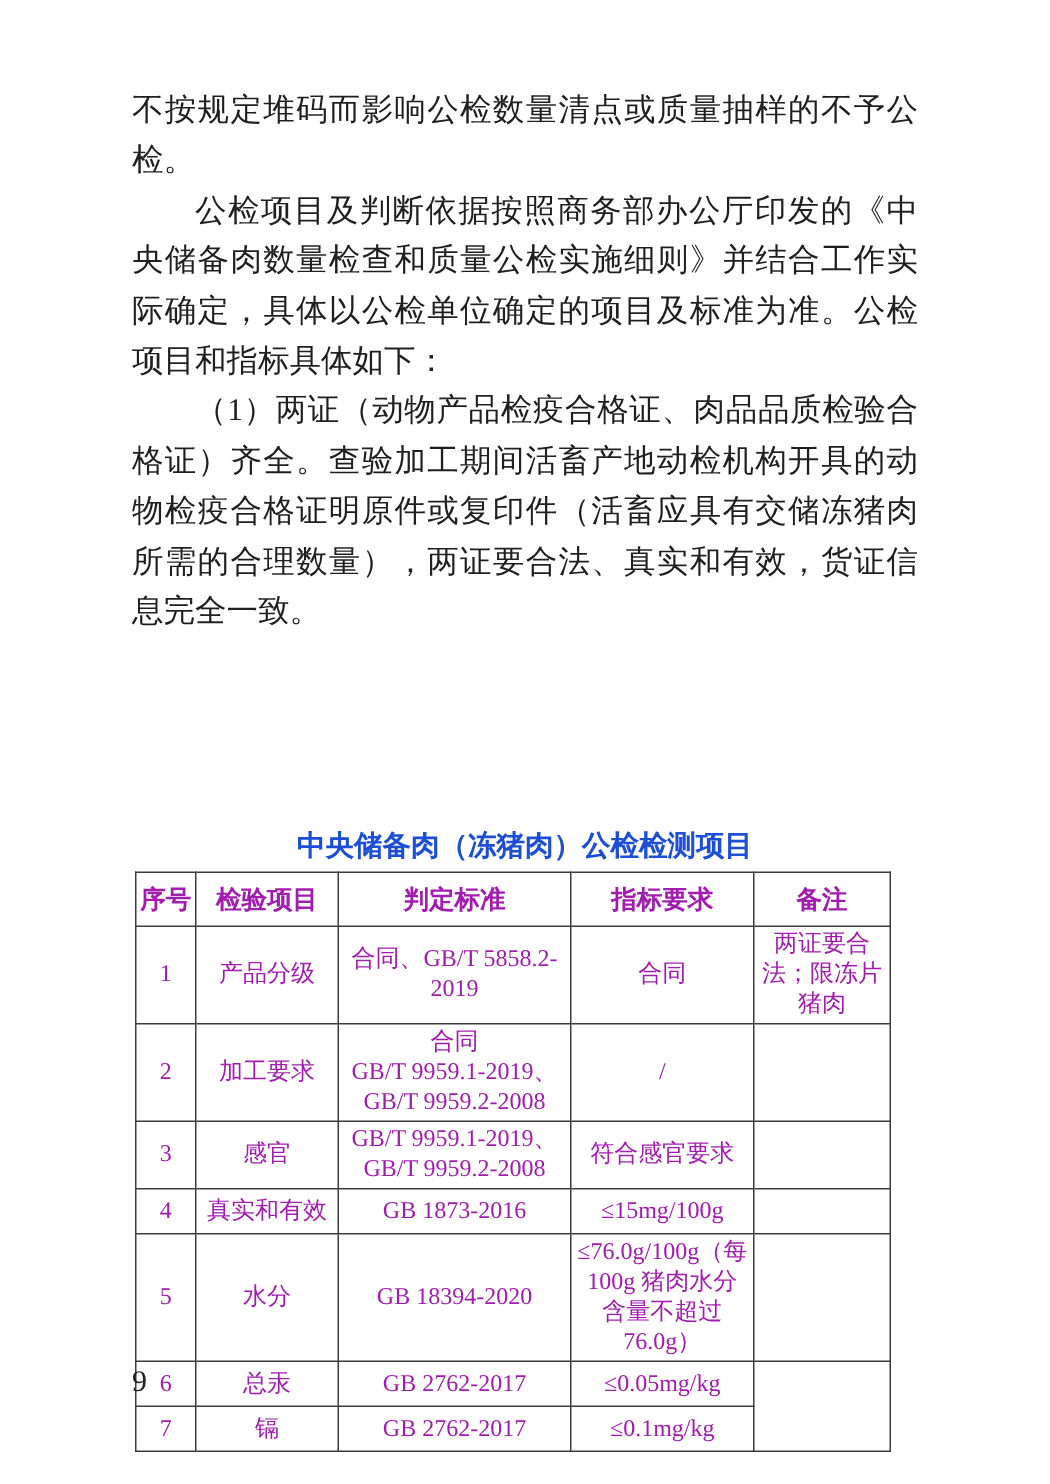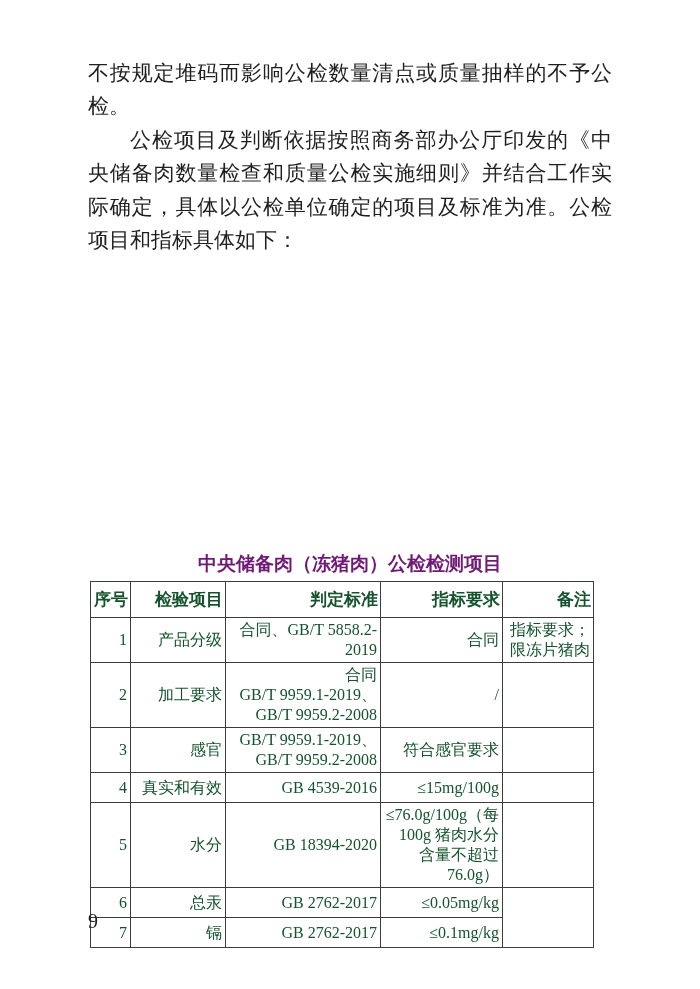--- a/index.html
+++ b/index.html
@@ -24,38 +24,38 @@
     word-break:break-all;
   }
   .para.indent{ text-indent:42px; }
   .table-title{
     position:absolute;
     left:0;top:551px;width:700px;
     text-align:center;
     font-family:"Liberation Sans","DejaVu Sans",sans-serif;
     font-weight:bold;
     font-size:19px;
-    color:#701a75;
+    color:#1d4ed8;
   }
   table.inspection{
     position:absolute;
     left:90px;top:581px;
     width:503px;
     border-collapse:collapse;
     table-layout:fixed;
   }
   table.inspection th,
   table.inspection td{
     border:1px solid #3c3c3c;
-    text-align:right;
+    text-align:center;
     vertical-align:middle;
     padding:2px 3px;
     font-size:16px;
     line-height:1.25;
-    color:#14532d;
+    color:#a21caf;
     word-break:break-word;
   }
   table.inspection th{
     font-family:"Liberation Sans","DejaVu Sans",sans-serif;
     font-weight:bold;
     font-size:17px;
     line-height:1.15;
     padding:3px 2px;
   }
   .c-std,.c-req{ white-space:pre-line; line-height:1.2; }
@@ -76,20 +76,21 @@
   }
 </style>
 </head>
 <body>
 
 <div class="page">
 
   <div class="body-text">
     <p class="para">不按规定堆码而影响公检数量清点或质量抽样的不予公检。</p>
     <p class="para indent">公检项目及判断依据按照商务部办公厅印发的《中央储备肉数量检查和质量公检实施细则》并结合工作实际确定，具体以公检单位确定的项目及标准为准。公检项目和指标具体如下：</p>
+    <p class="para indent">（1）两证（动物产品检疫合格证、肉品品质检验合格证）齐全。查验加工期间活畜产地动检机构开具的动物检疫合格证明原件或复印件（活畜应具有交储冻猪肉所需的合理数量），两证要合法、真实和有效，货证信息完全一致。</p>
   </div>
 
   <div class="table-title">中央储备肉（冻猪肉）公检检测项目</div>
 
   <table class="inspection">
     <colgroup>
       <col style="width:40px">
       <col style="width:95px">
       <col style="width:155px">
       <col style="width:122px">
@@ -103,41 +104,41 @@
         <th>指标要求</th>
         <th>备注</th>
       </tr>
     </thead>
     <tbody>
       <tr class="h-r1">
         <td>1</td>
         <td>产品分级</td>
         <td class="c-std">合同、GB/T 5858.2-2019</td>
         <td class="c-req">合同</td>
-        <td class="c-note">指标要求；限冻片猪肉</td>
+        <td class="c-note">两证要合法；限冻片猪肉</td>
       </tr>
       <tr class="h-r2">
         <td>2</td>
         <td>加工要求</td>
         <td class="c-std">合同
 GB/T 9959.1-2019、GB/T 9959.2-2008</td>
         <td class="c-req">/</td>
         <td class="c-note"></td>
       </tr>
       <tr class="h-r3">
         <td>3</td>
         <td>感官</td>
         <td class="c-std">GB/T 9959.1-2019、GB/T 9959.2-2008</td>
         <td class="c-req">符合感官要求</td>
         <td class="c-note"></td>
       </tr>
       <tr class="h-r4">
         <td>4</td>
         <td>真实和有效</td>
-        <td class="c-std">GB 4539-2016</td>
+        <td class="c-std">GB 1873-2016</td>
         <td class="c-req">≤15mg/100g</td>
         <td class="c-note"></td>
       </tr>
       <tr class="h-r5">
         <td>5</td>
         <td>水分</td>
         <td class="c-std">GB 18394-2020</td>
         <td class="c-req">≤76.0g/100g（每 100g 猪肉水分含量不超过 76.0g）</td>
         <td class="c-note"></td>
       </tr>

